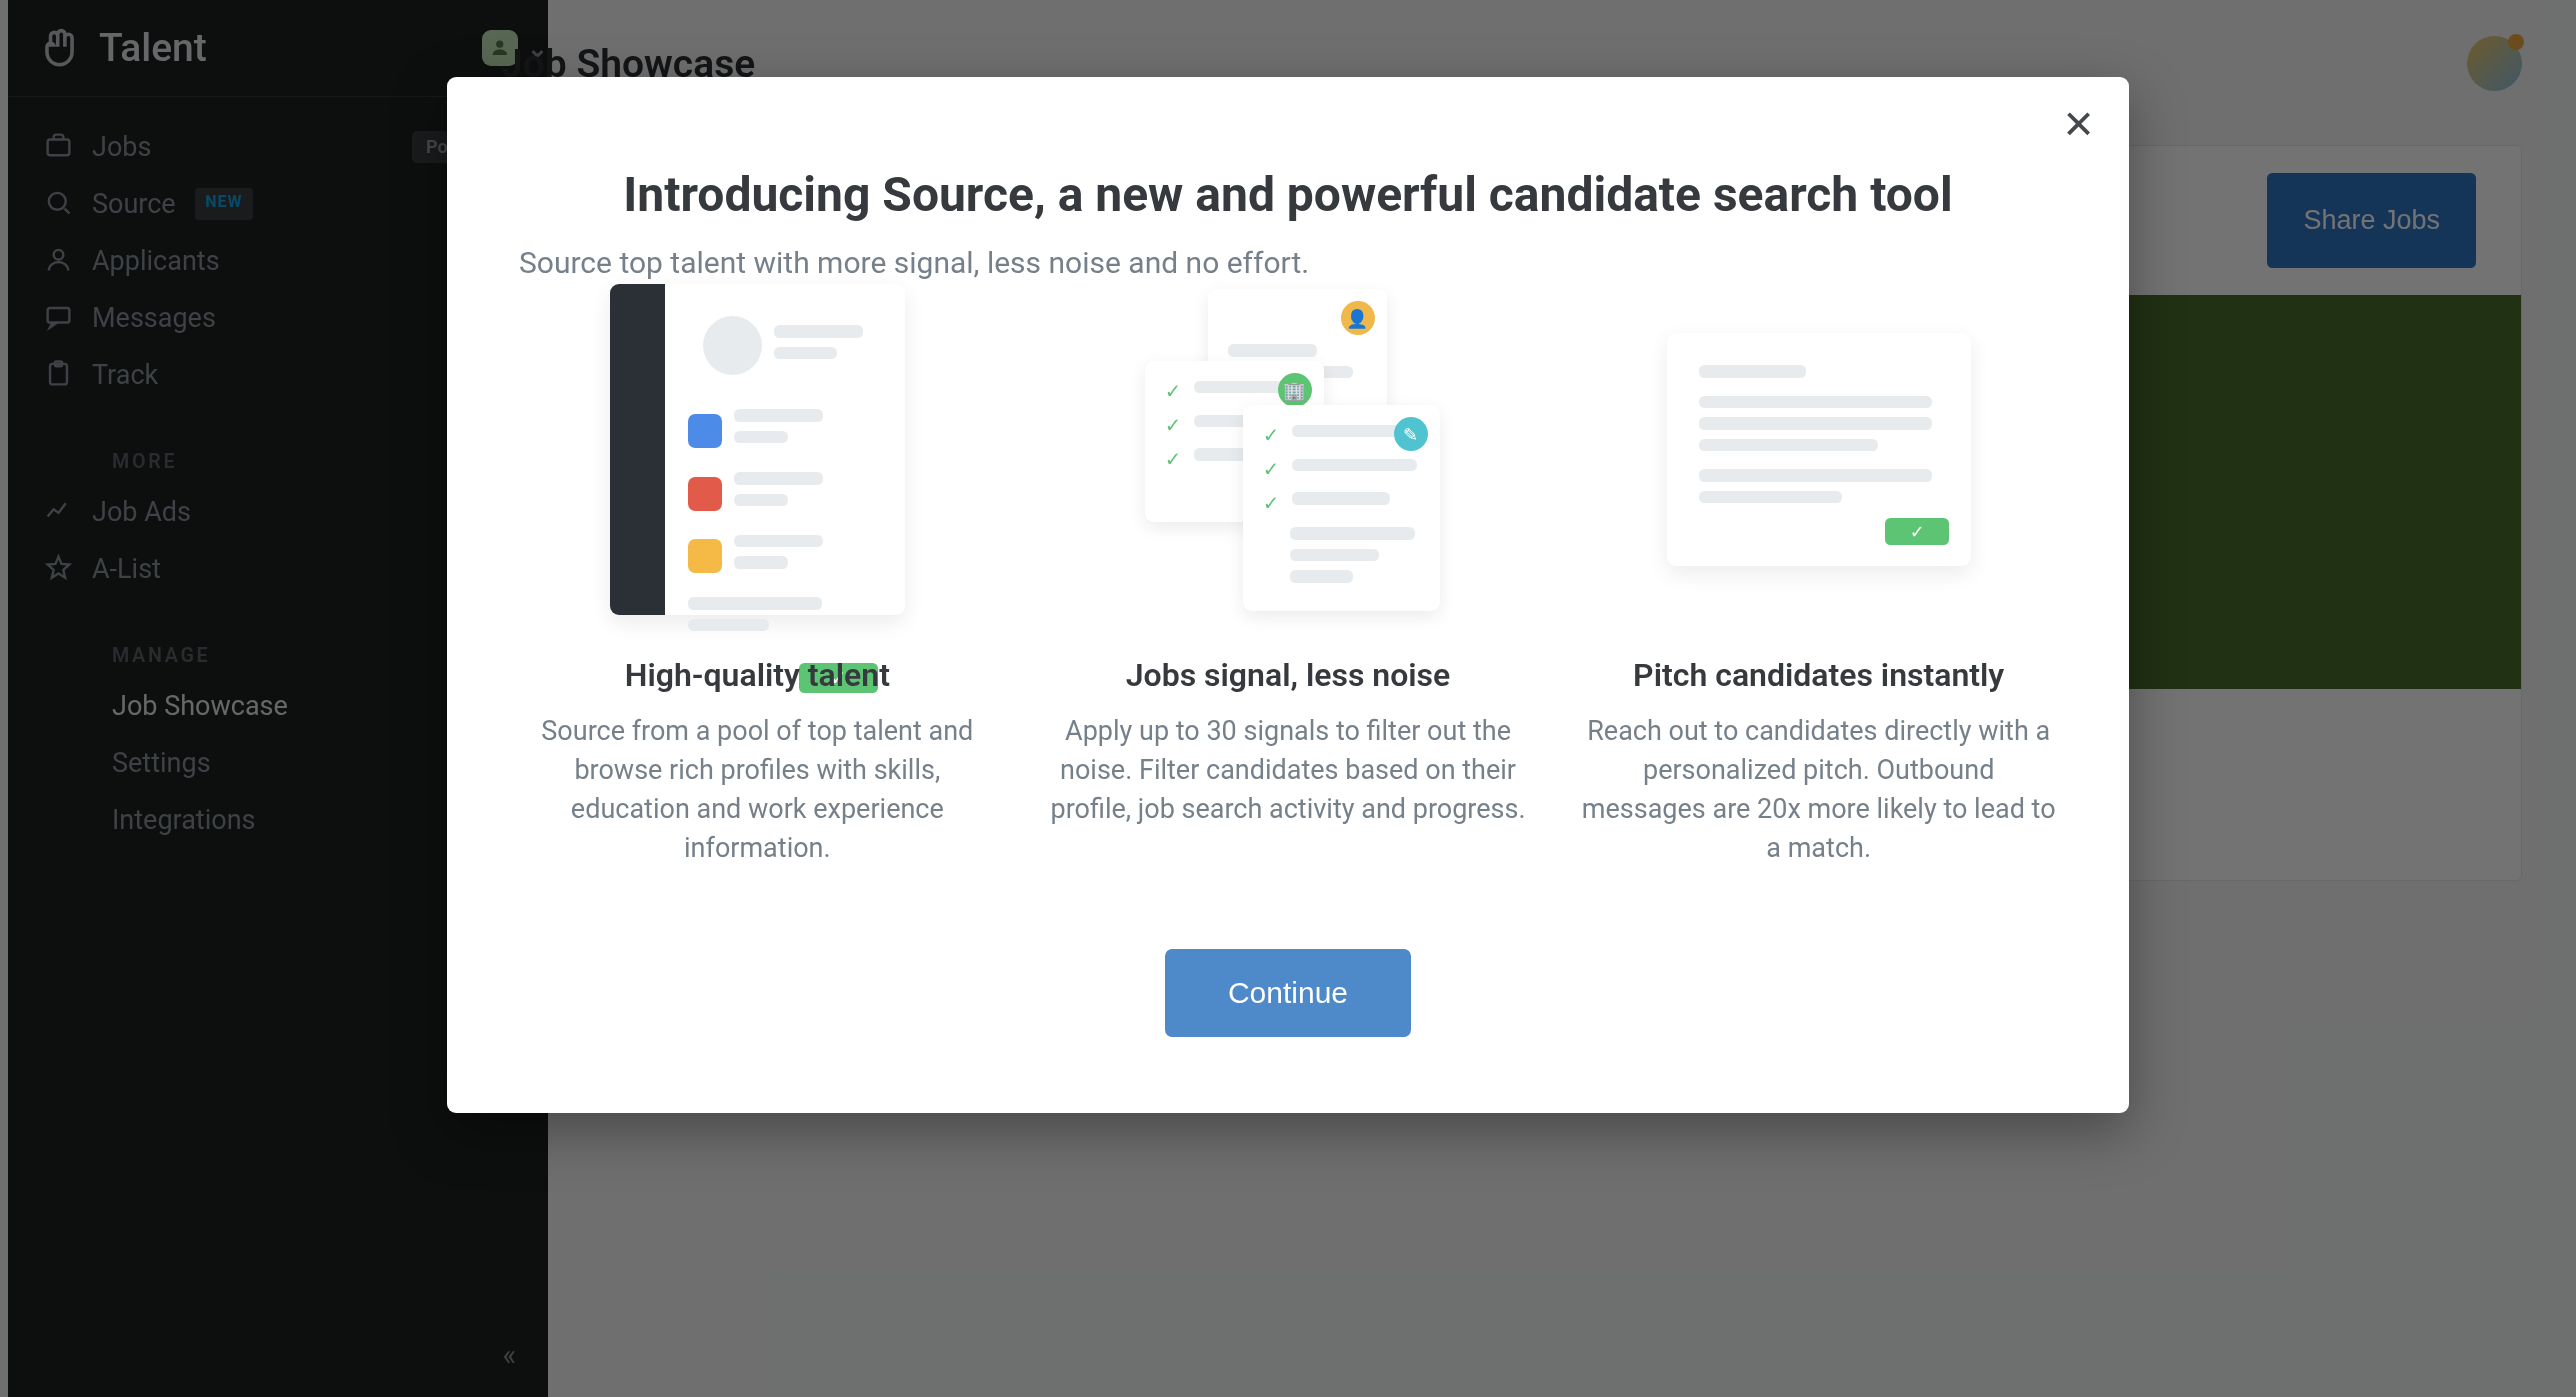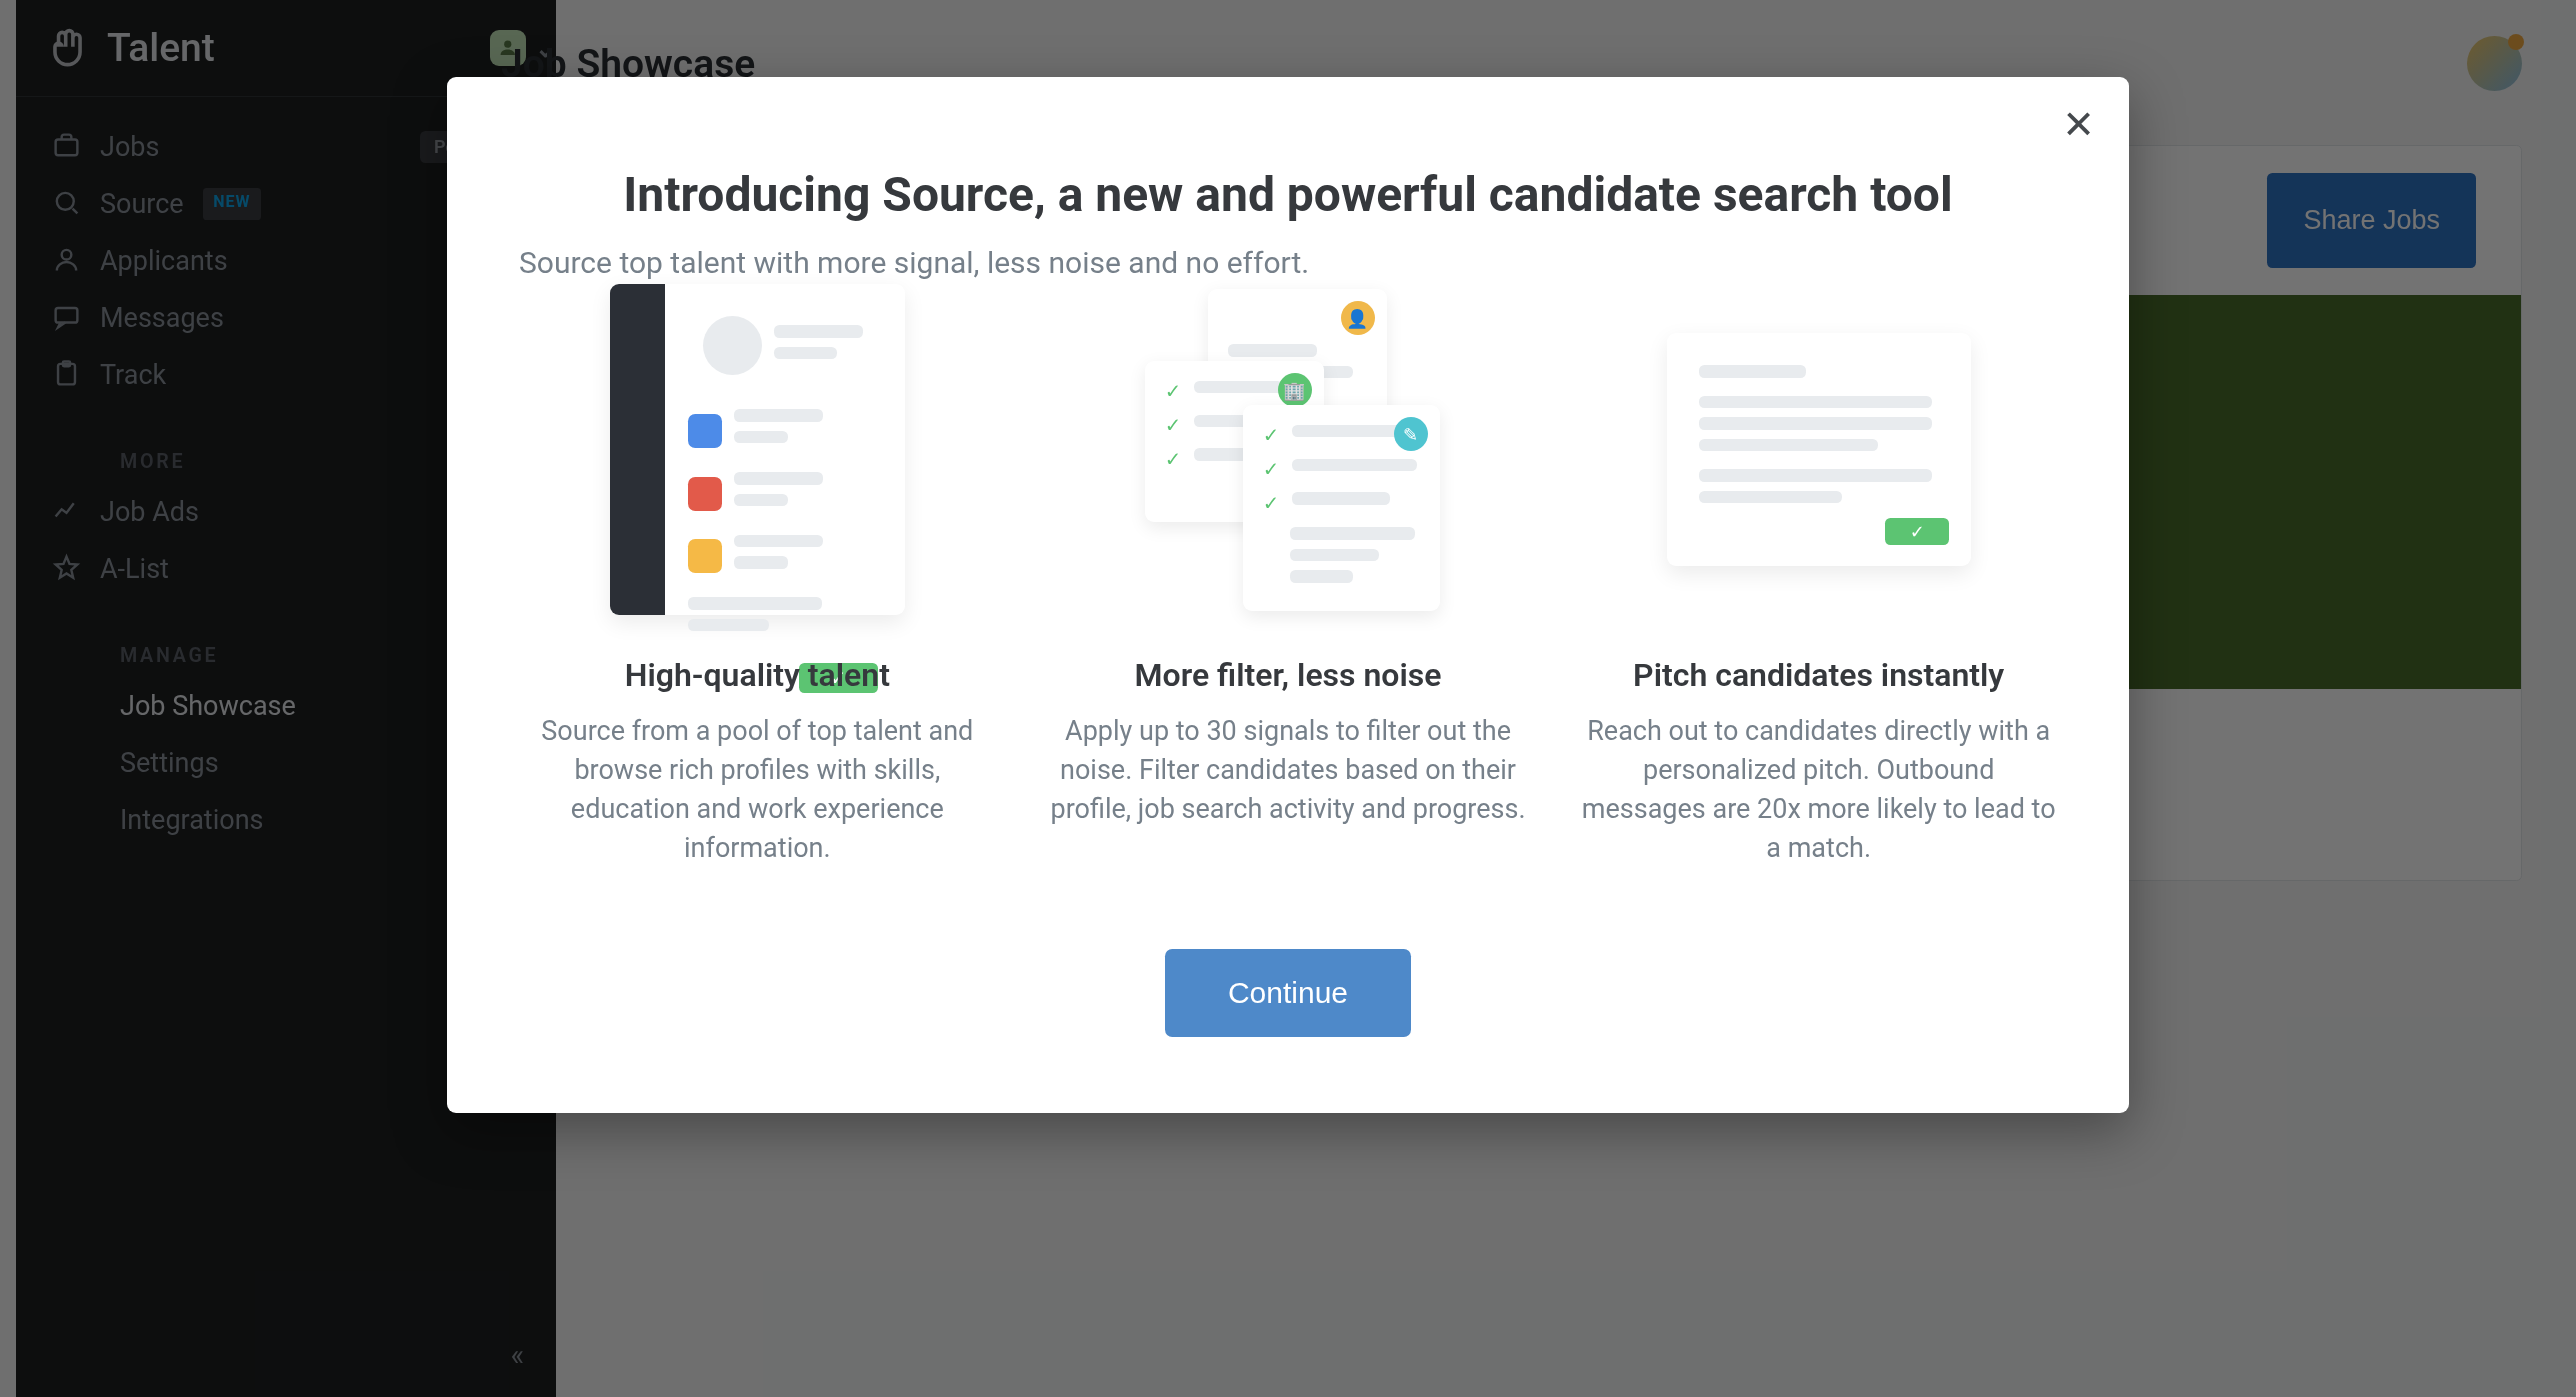--- a/index.html
+++ b/index.html
@@ -17,21 +17,21 @@
     .overlay {
       position: absolute;
       inset: 0;
       background: rgba(0,0,0,0.55);
       z-index: 50;
     }
     
     
     .sidebar {
       position: absolute;
-      left: 16px; top: 0;
+      left: 8px; top: 0;
       width: 540px;
       height: 100%;
       background: #1d1f21;
       color: #9ca3af;
       z-index: 10;
     }
     .sidebar-header {
       display: flex;
       align-items: center;
       padding: 25px 30px;
@@ -516,21 +516,21 @@
             <div class="check-row">
                 <span class="tick">✓</span>
                 <div class="line" style="width:98px"></div>
               </div>
             <div class="line" style="width:125px;margin-top:12.5px;margin-left:27px"></div>
             <div class="line" style="width:89px;margin-left:27px"></div>
             <div class="line" style="width:63px;margin-left:27px"></div>
           </div>
         </div>
       </div>
-      <h3 class="feature-title">More filter, less noise</h3>
+      <h3 class="feature-title">Jobs signal, less noise</h3>
       <p class="feature-desc">Apply up to 30 signals to filter out the noise. Filter candidates based on their profile, job search activity and progress.</p>
     </div>
 
     <div class="feature">
       <div class="feature-illustration">
         <div class="illus-card illus3">
           <div class="line" style="width:107px;margin-bottom:18px"></div>
           <div class="line" style="width:233px"></div>
           <div class="line" style="width:233px"></div>
           <div class="line" style="width:179px;margin-bottom:18px"></div>

